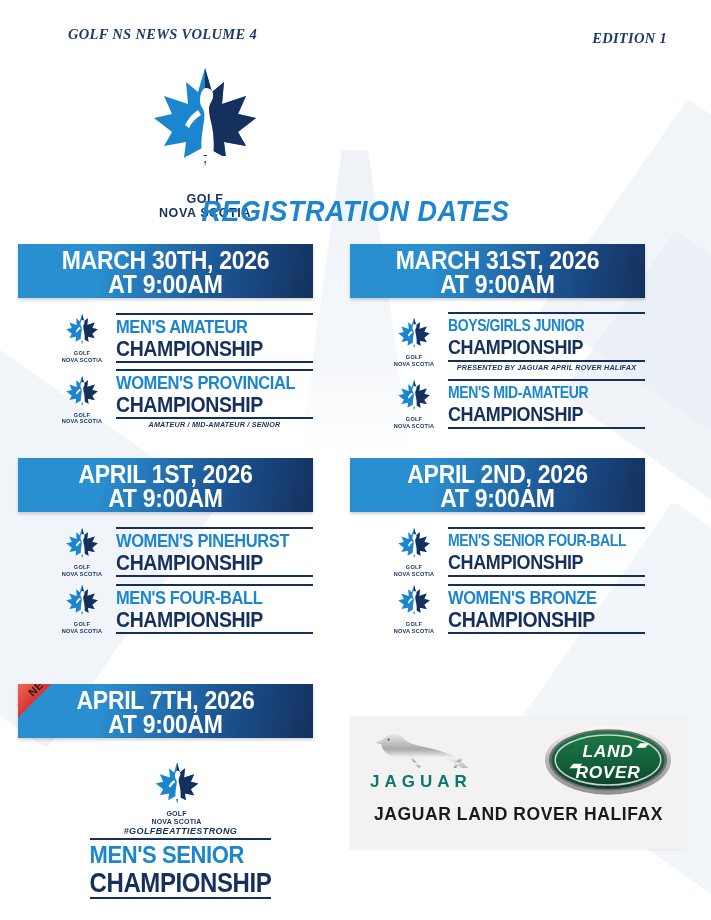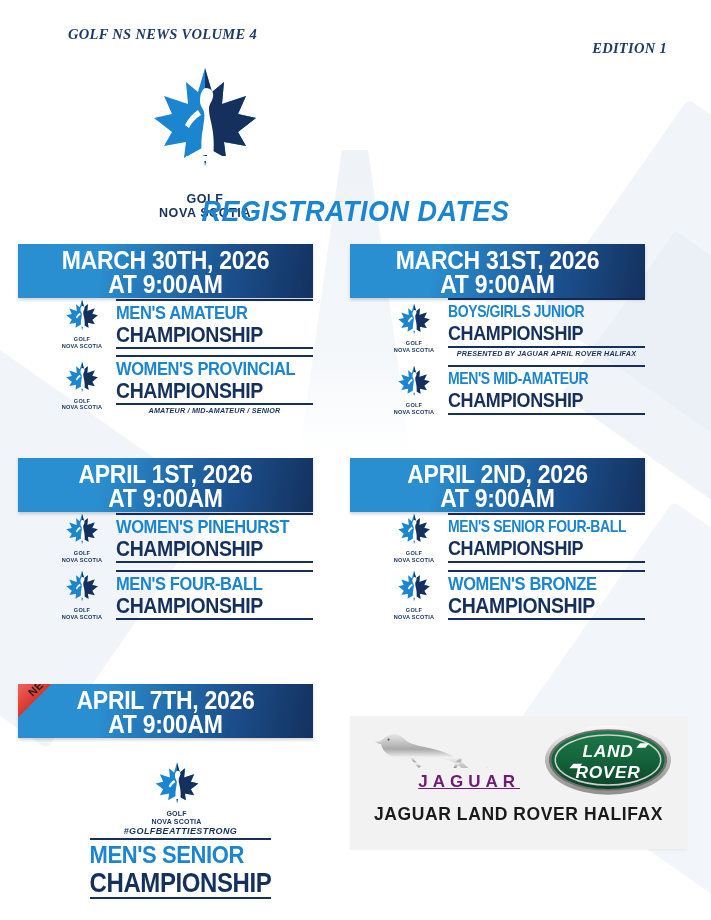--- a/index.html
+++ b/index.html
@@ -19,21 +19,21 @@
   .wm3{left:560px;top:560px;width:300px;height:300px;transform:rotate(35deg);border-radius:6px;opacity:.75;}
   .wm4{left:600px;top:270px;width:200px;height:200px;transform:rotate(35deg);border-radius:4px;opacity:.6;background:#e6ecf4;}
   .wm-beam{position:absolute;left:300px;top:150px;width:110px;height:300px;
            background:linear-gradient(180deg,#eef2f7 0%,#f4f7fa 70%,rgba(255,255,255,0) 100%);
            clip-path:polygon(38% 0%,62% 0%,100% 100%,0% 100%);opacity:.95;}
 
   
   .topbar{position:absolute;left:0;top:26px;width:711px;height:22px;}
   .topbar .vol{position:absolute;left:68px;top:0;font-family:"Liberation Serif",serif;
       font-style:italic;font-weight:bold;font-size:14.5px;color:#1f3a68;letter-spacing:.3px;white-space:nowrap;}
-  .topbar .edition{position:absolute;right:44px;top:14px;font-family:"Liberation Serif",serif;
+  .topbar .edition{position:absolute;right:44px;top:4px;font-family:"Liberation Serif",serif;
       font-style:italic;font-weight:bold;font-size:14.5px;color:#1f3a68;letter-spacing:.3px;white-space:nowrap;}
 
   
   .masthead{position:absolute;left:0;top:62px;width:711px;height:135px;}
   .gns-big{position:absolute;left:150px;top:0px;width:110px;height:130px;}
   .title-wrap{position:absolute;left:258px;top:2px;width:288px;}
   .rule{height:4px;background:#16305e;width:100%;}
   .t-prov{font-size:46px;line-height:46px;font-weight:bold;color:#1b86cf;
       letter-spacing:-1px;text-align:center;transform:scaleX(1.04) scaleY(1.18);transform-origin:center top;
       margin-top:6px;font-family:"Liberation Sans", sans-serif;}
@@ -61,21 +61,21 @@
   .datebar .d1,.datebar .d2{position:absolute;width:100%;text-align:center;color:#fff;font-weight:bold;}
   .datebar .d1{top:3px;font-size:23px;letter-spacing:-.3px;transform:scaleY(1.12);}
   .datebar .d2{top:27px;font-size:23px;letter-spacing:-.3px;transform:scaleY(1.12);}
 
   .ribbon{position:absolute;left:-30px;top:-16px;width:96px;height:26px;background:linear-gradient(180deg,#ef6a63,#d9352c);
       transform:rotate(-45deg);transform-origin:center;z-index:4;
       display:flex;align-items:flex-end;justify-content:center;}
   .ribbon span{font-size:11px;font-weight:bold;color:#241f20;letter-spacing:.5px;padding-bottom:2px;}
 
   
-  .events{}
+  .events{padding-top:14px;}
   .event{display:flex;align-items:center;margin-bottom:6px;padding-left:38px;}
   .ev-logo{width:52px;flex:0 0 52px;text-align:center;margin-right:8px;}
   .ev-logo .mark{width:40px;height:34px;margin:0 auto;}
   .ev-logo .lbl1,.ev-logo .lbl2{font-size:5.6px;font-weight:bold;color:#16305e;line-height:6.6px;letter-spacing:.2px;}
   .ev-text{flex:1 1 auto;}
   .ev-top-rule{height:2px;background:#16305e;width:100%;}
   .ev-name{font-size:16.5px;font-weight:bold;color:#1b86cf;letter-spacing:-.4px;line-height:17px;
       transform:scaleY(1.12);transform-origin:left top;margin-top:2px;white-space:nowrap;}
   .ev-champ{font-size:19.5px;font-weight:bold;color:#16305e;letter-spacing:-.4px;line-height:20px;
       transform:scaleY(1.12);transform-origin:left top;margin-top:3px;white-space:nowrap;}
@@ -87,21 +87,21 @@
 
   .ev-sm .ev-name{font-size:14px;}
   .ev-sm .ev-champ{font-size:18px;}
 
   
   .sponsor{position:absolute;left:350px;top:716px;width:337px;height:133px;background:#f2f2f2;
       box-shadow:0 1px 2px rgba(0,0,0,.06);}
   .sp-logos{position:relative;height:86px;}
   .jag{position:absolute;left:20px;top:10px;width:150px;}
   .jag .cat{width:140px;height:42px;}
-  .jag .word{font-size:17px;letter-spacing:5px;font-weight:bold;color:#701a75;text-align:right;margin-top:0px;text-decoration:underline;}
+  .jag .word{font-size:17px;letter-spacing:5px;font-weight:bold;color:#0f766e;text-align:left;margin-top:0px;}
   .lr{position:absolute;left:193px;top:8px;width:130px;height:72px;}
 
   .sp-name{text-align:center;font-size:17.5px;font-weight:bold;color:#1a1a1a;letter-spacing:.6px;margin-top:2px;}
 </style>
 </head>
 <body>
 
 <div class="page">
 
   <div class="wm wm1"></div>

